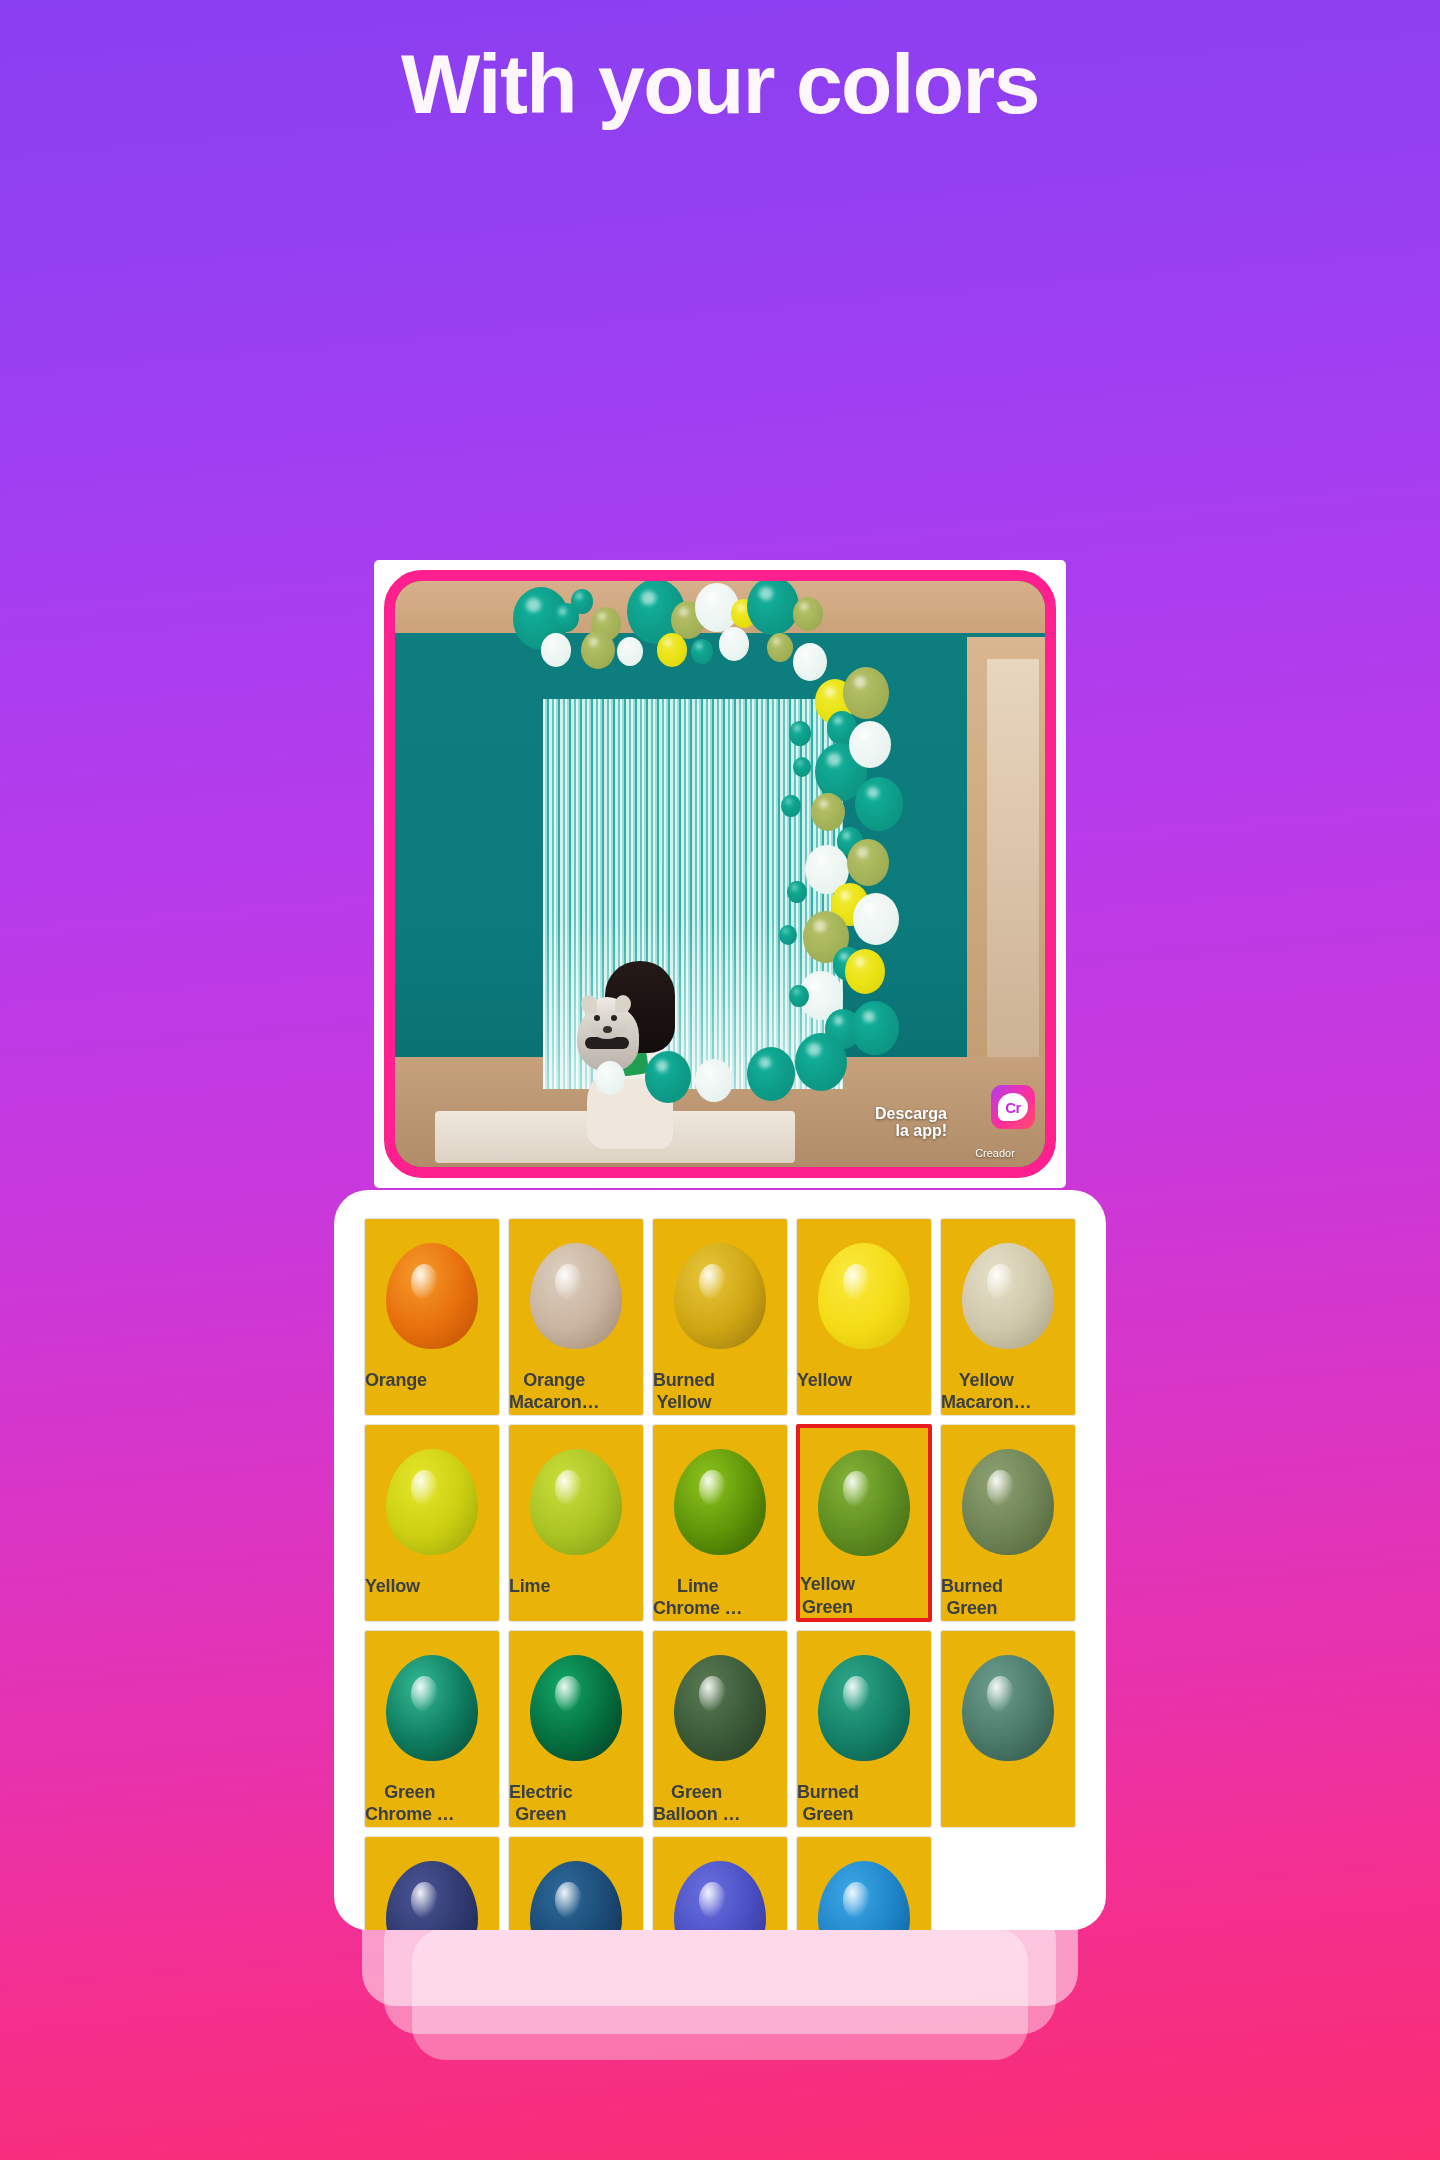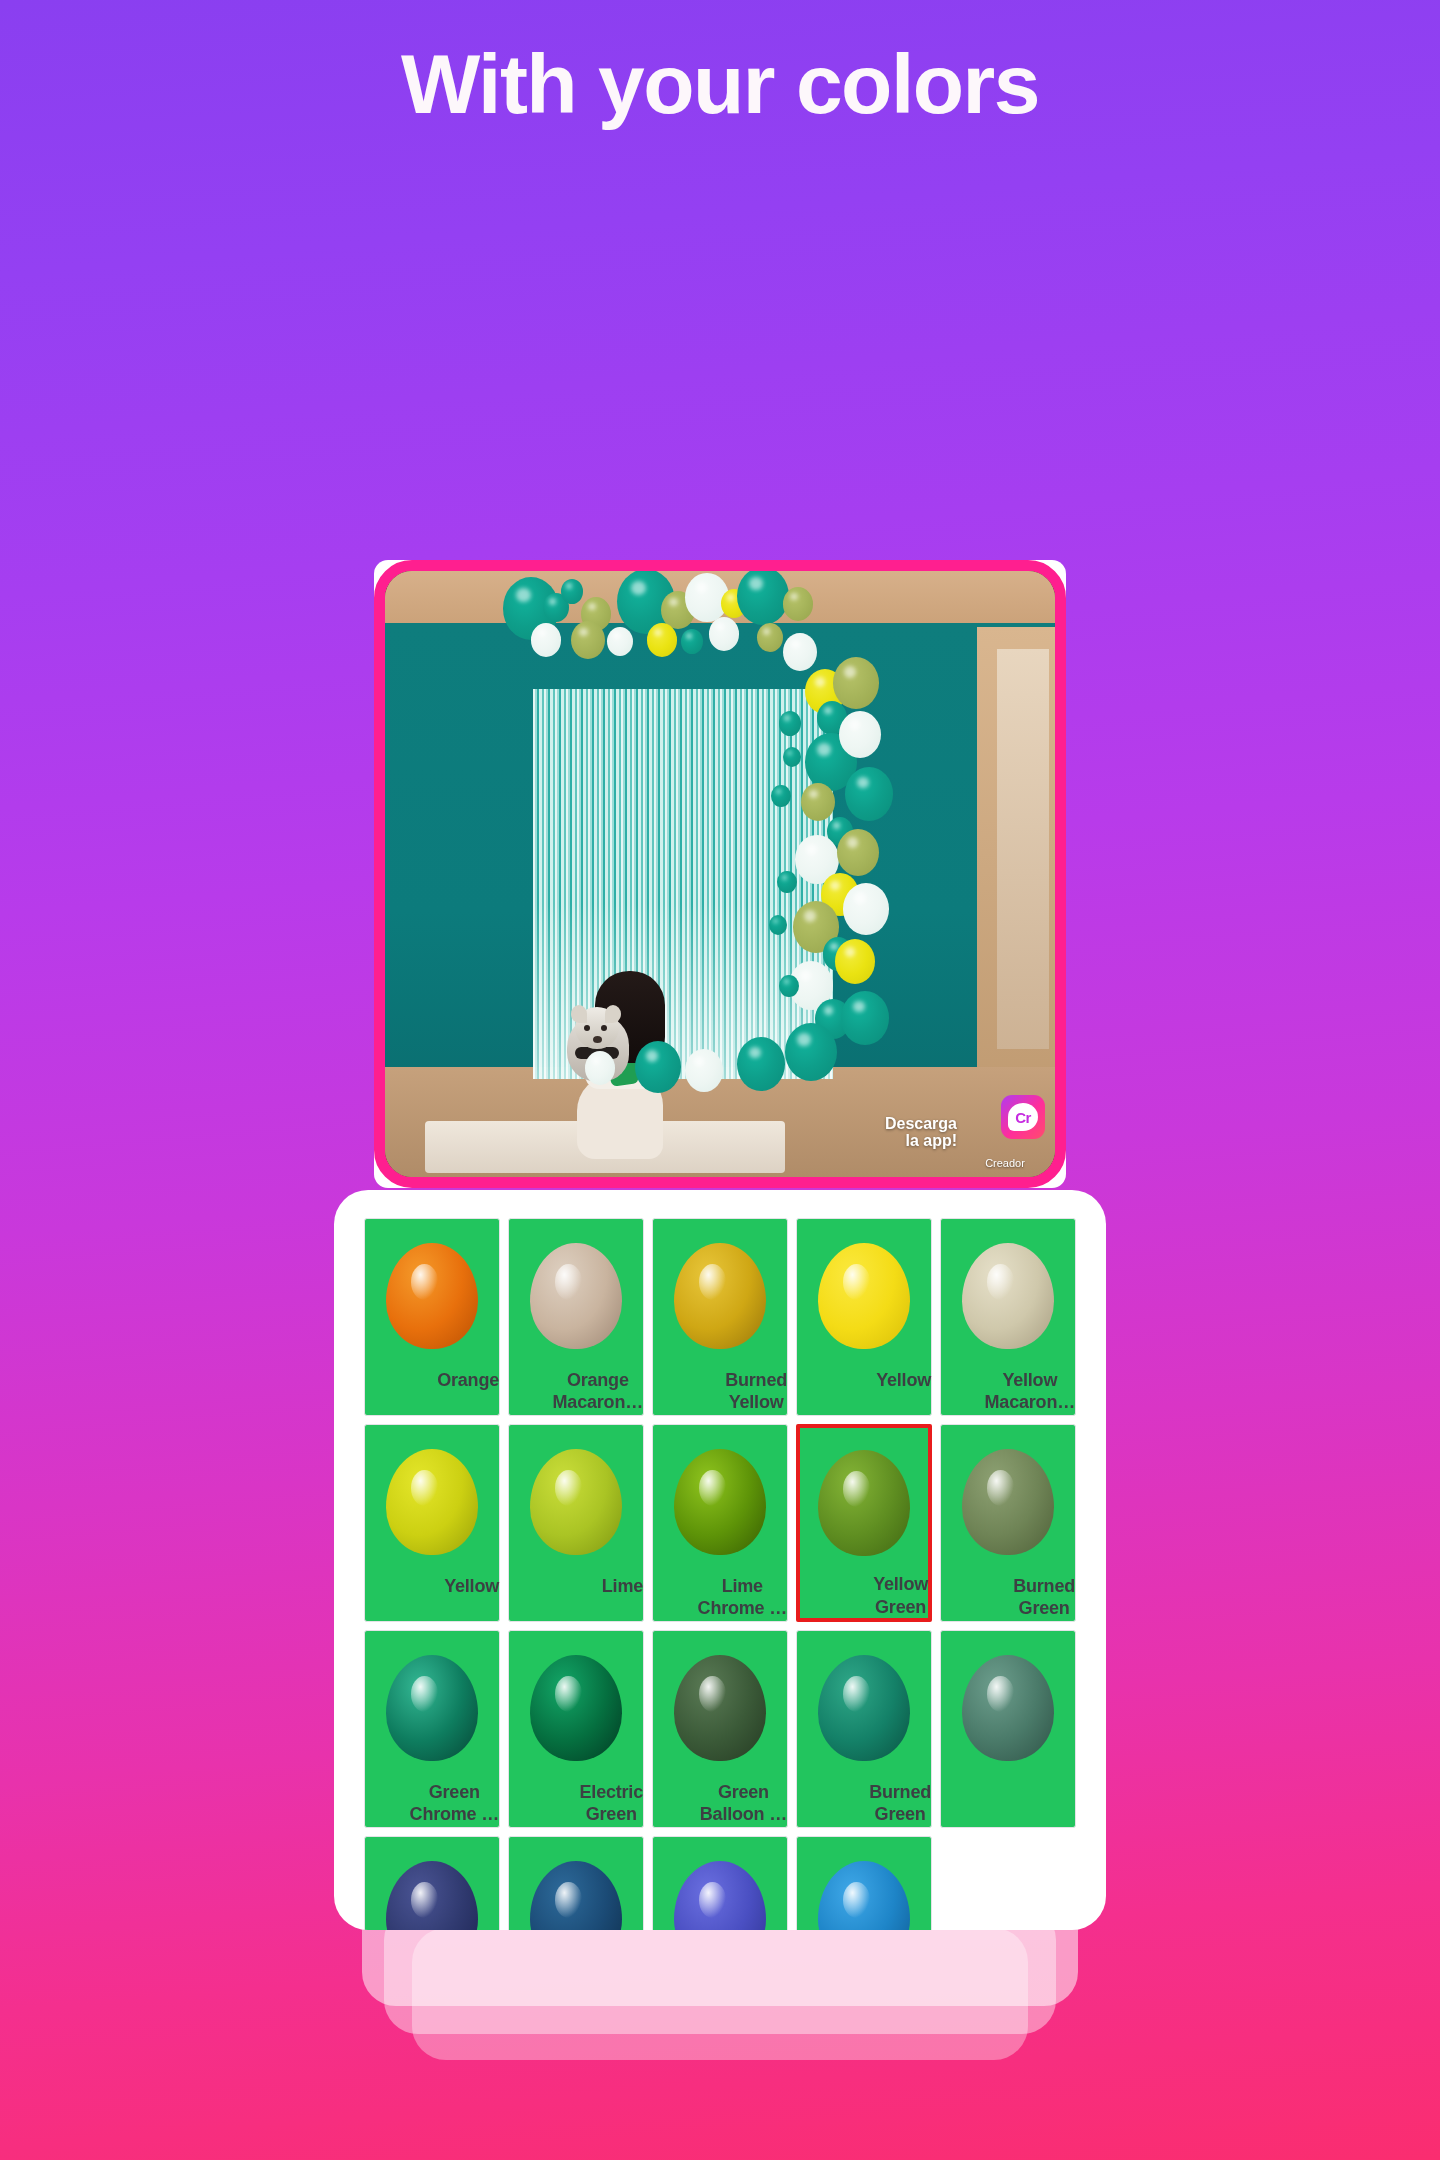--- a/index.html
+++ b/index.html
@@ -37,21 +37,22 @@
   .shadow-3 { left: 412px; top: 1928px; width: 616px; height: 132px; background: rgba(255,255,255,0.34); }
   .shadow-2 { left: 384px; top: 1906px; width: 672px; height: 128px; background: rgba(255,255,255,0.42); }
   .shadow-1 { left: 362px; top: 1884px; width: 716px; height: 122px; background: rgba(255,255,255,0.52); }
 
   
   .phone {
     position: absolute;
     left: 374px; top: 560px;
     width: 692px; height: 628px;
     background: #ffffff;
-    border-radius: 14px;
+    border-radius: 5px;
+    padding: 10px;
   }
   .phone-inner {
     width: 100%; height: 100%;
     border: 11px solid #ff1f8f;
     border-radius: 38px;
     overflow: hidden;
     background: #000;
     position: relative;
   }
 
@@ -141,24 +142,24 @@
     width: 772px; height: 740px;
     background: #ffffff;
     border-radius: 34px;
     padding: 28px 30px 0 30px;
     overflow: hidden;
   }
   .grid { display: grid; grid-template-columns: repeat(5, 1fr); gap: 8px; }
   .cell {
     border: 1px solid #e3e3e6;
     border-radius: 3px;
-    background: #22c55e;
+    background: #eab308;
     height: 198px;
     display: flex; flex-direction: column;
-    align-items: flex-end; justify-content: flex-start;
+    align-items: flex-start; justify-content: flex-start;
     padding-top: 14px;
   }
   .cell.selected { border: 4px solid #e81c1c; border-radius: 2px; }
   .balloon-wrap { height: 126px; display:flex; align-items:center; justify-content:center; width: 100%; }
   .balloon {
     position: relative;
     width: 92px; height: 106px;
     border-radius: 50% 50% 48% 48% / 55% 55% 45% 45%;
   }
   .balloon::before {

